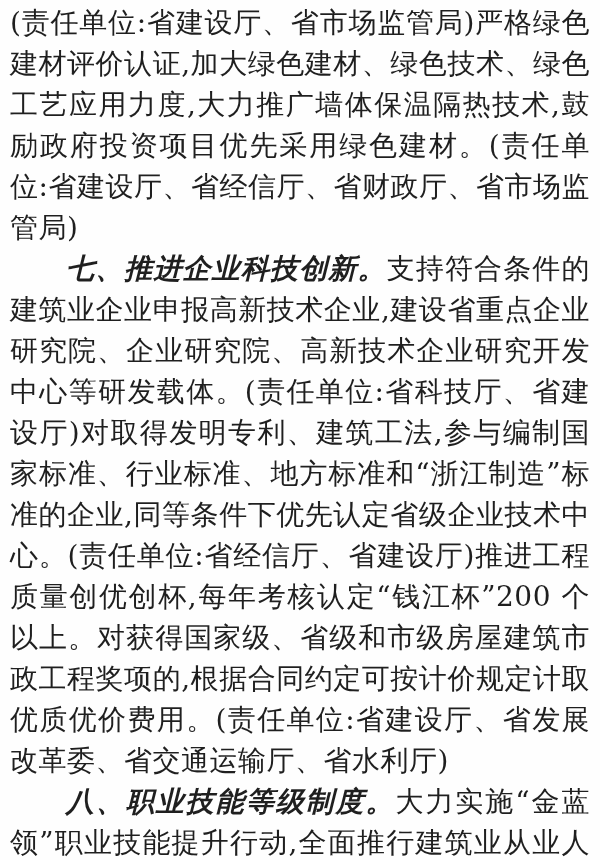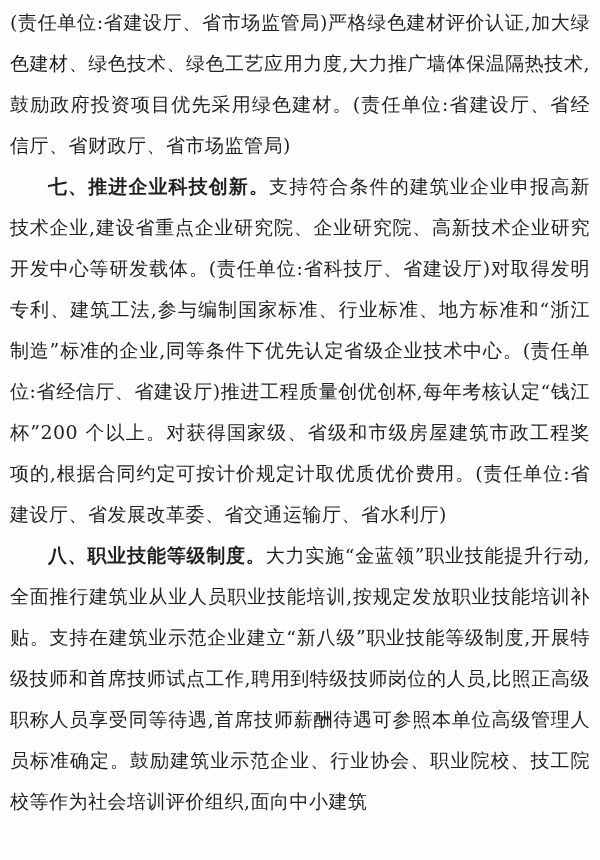--- a/index.html
+++ b/index.html
@@ -11,38 +11,39 @@
     height: 860px;
     background: #fefefe;
     overflow: hidden;
   }
   .page {
     box-sizing: border-box;
     width: 600px;
     height: 860px;
     padding: 2px 10px 0 10px;
     font-family: "DejaVu Serif", "Liberation Serif", serif;
-    font-size: 19px;
+    font-size: 28px;
     line-height: 41px;
     letter-spacing: 0.5px;
     color: #1f1f1f;
     text-align: justify;
     text-justify: inter-character;
   }
   .para {
     margin: 0;
     padding: 0;
     text-indent: 2em;
   }
   .para.no-indent {
     text-indent: 0;
   }
   .heading {
     font-weight: bold;
     font-family: "DejaVu Sans", "Liberation Sans", sans-serif;
+    font-style: italic;
   }
 </style>
 </head>
 <body>
 
 <div class="page">
   <p class="para no-indent"><span>(责任单位:省建设厅、省市场监管局)严格绿色建材评价认证,加大绿色建材、绿色技术、绿色工艺应用力度,大力推广墙体保温隔热技术,鼓励政府投资项目优先采用绿色建材。(责任单位:省建设厅、省经信厅、省财政厅、省市场监管局)</span></p>
 
   <p class="para"><span class="heading">七、推进企业科技创新。</span><span>支持符合条件的建筑业企业申报高新技术企业,建设省重点企业研究院、企业研究院、高新技术企业研究开发中心等研发载体。(责任单位:省科技厅、省建设厅)对取得发明专利、建筑工法,参与编制国家标准、行业标准、地方标准和“浙江制造”标准的企业,同等条件下优先认定省级企业技术中心。(责任单位:省经信厅、省建设厅)推进工程质量创优创杯,每年考核认定“钱江杯”200 个以上。对获得国家级、省级和市级房屋建筑市政工程奖项的,根据合同约定可按计价规定计取优质优价费用。(责任单位:省建设厅、省发展改革委、省交通运输厅、省水利厅)</span></p>
 

